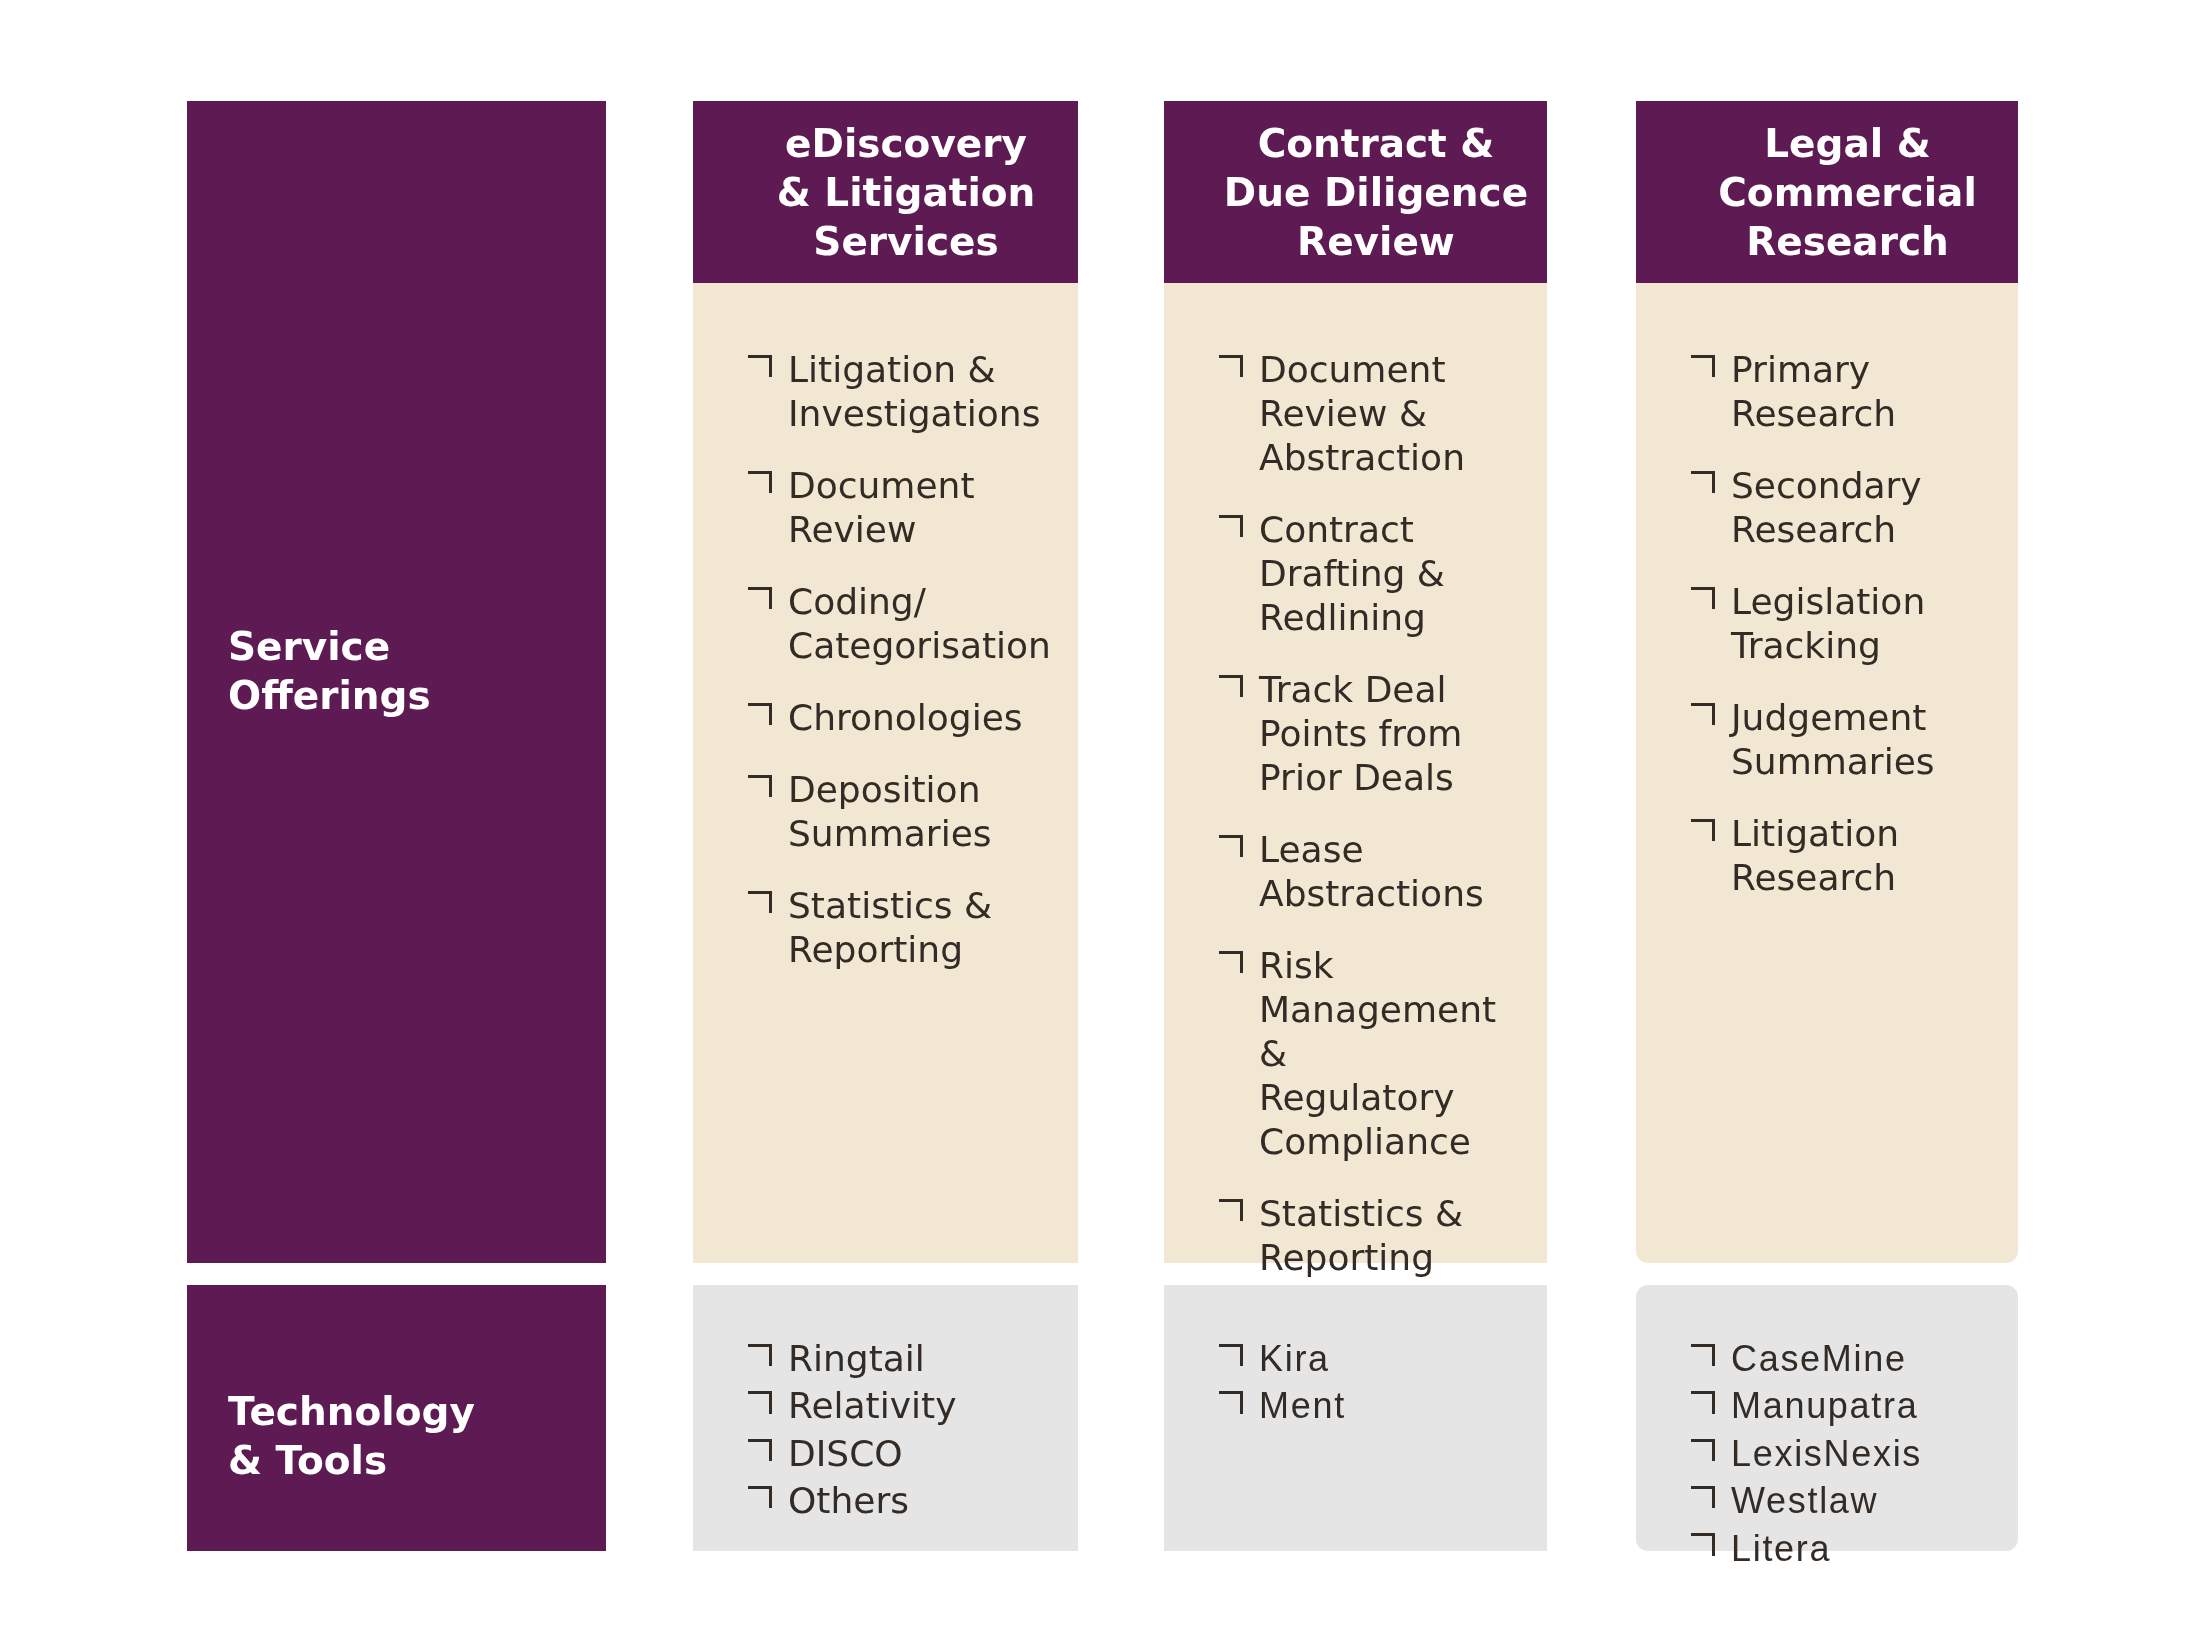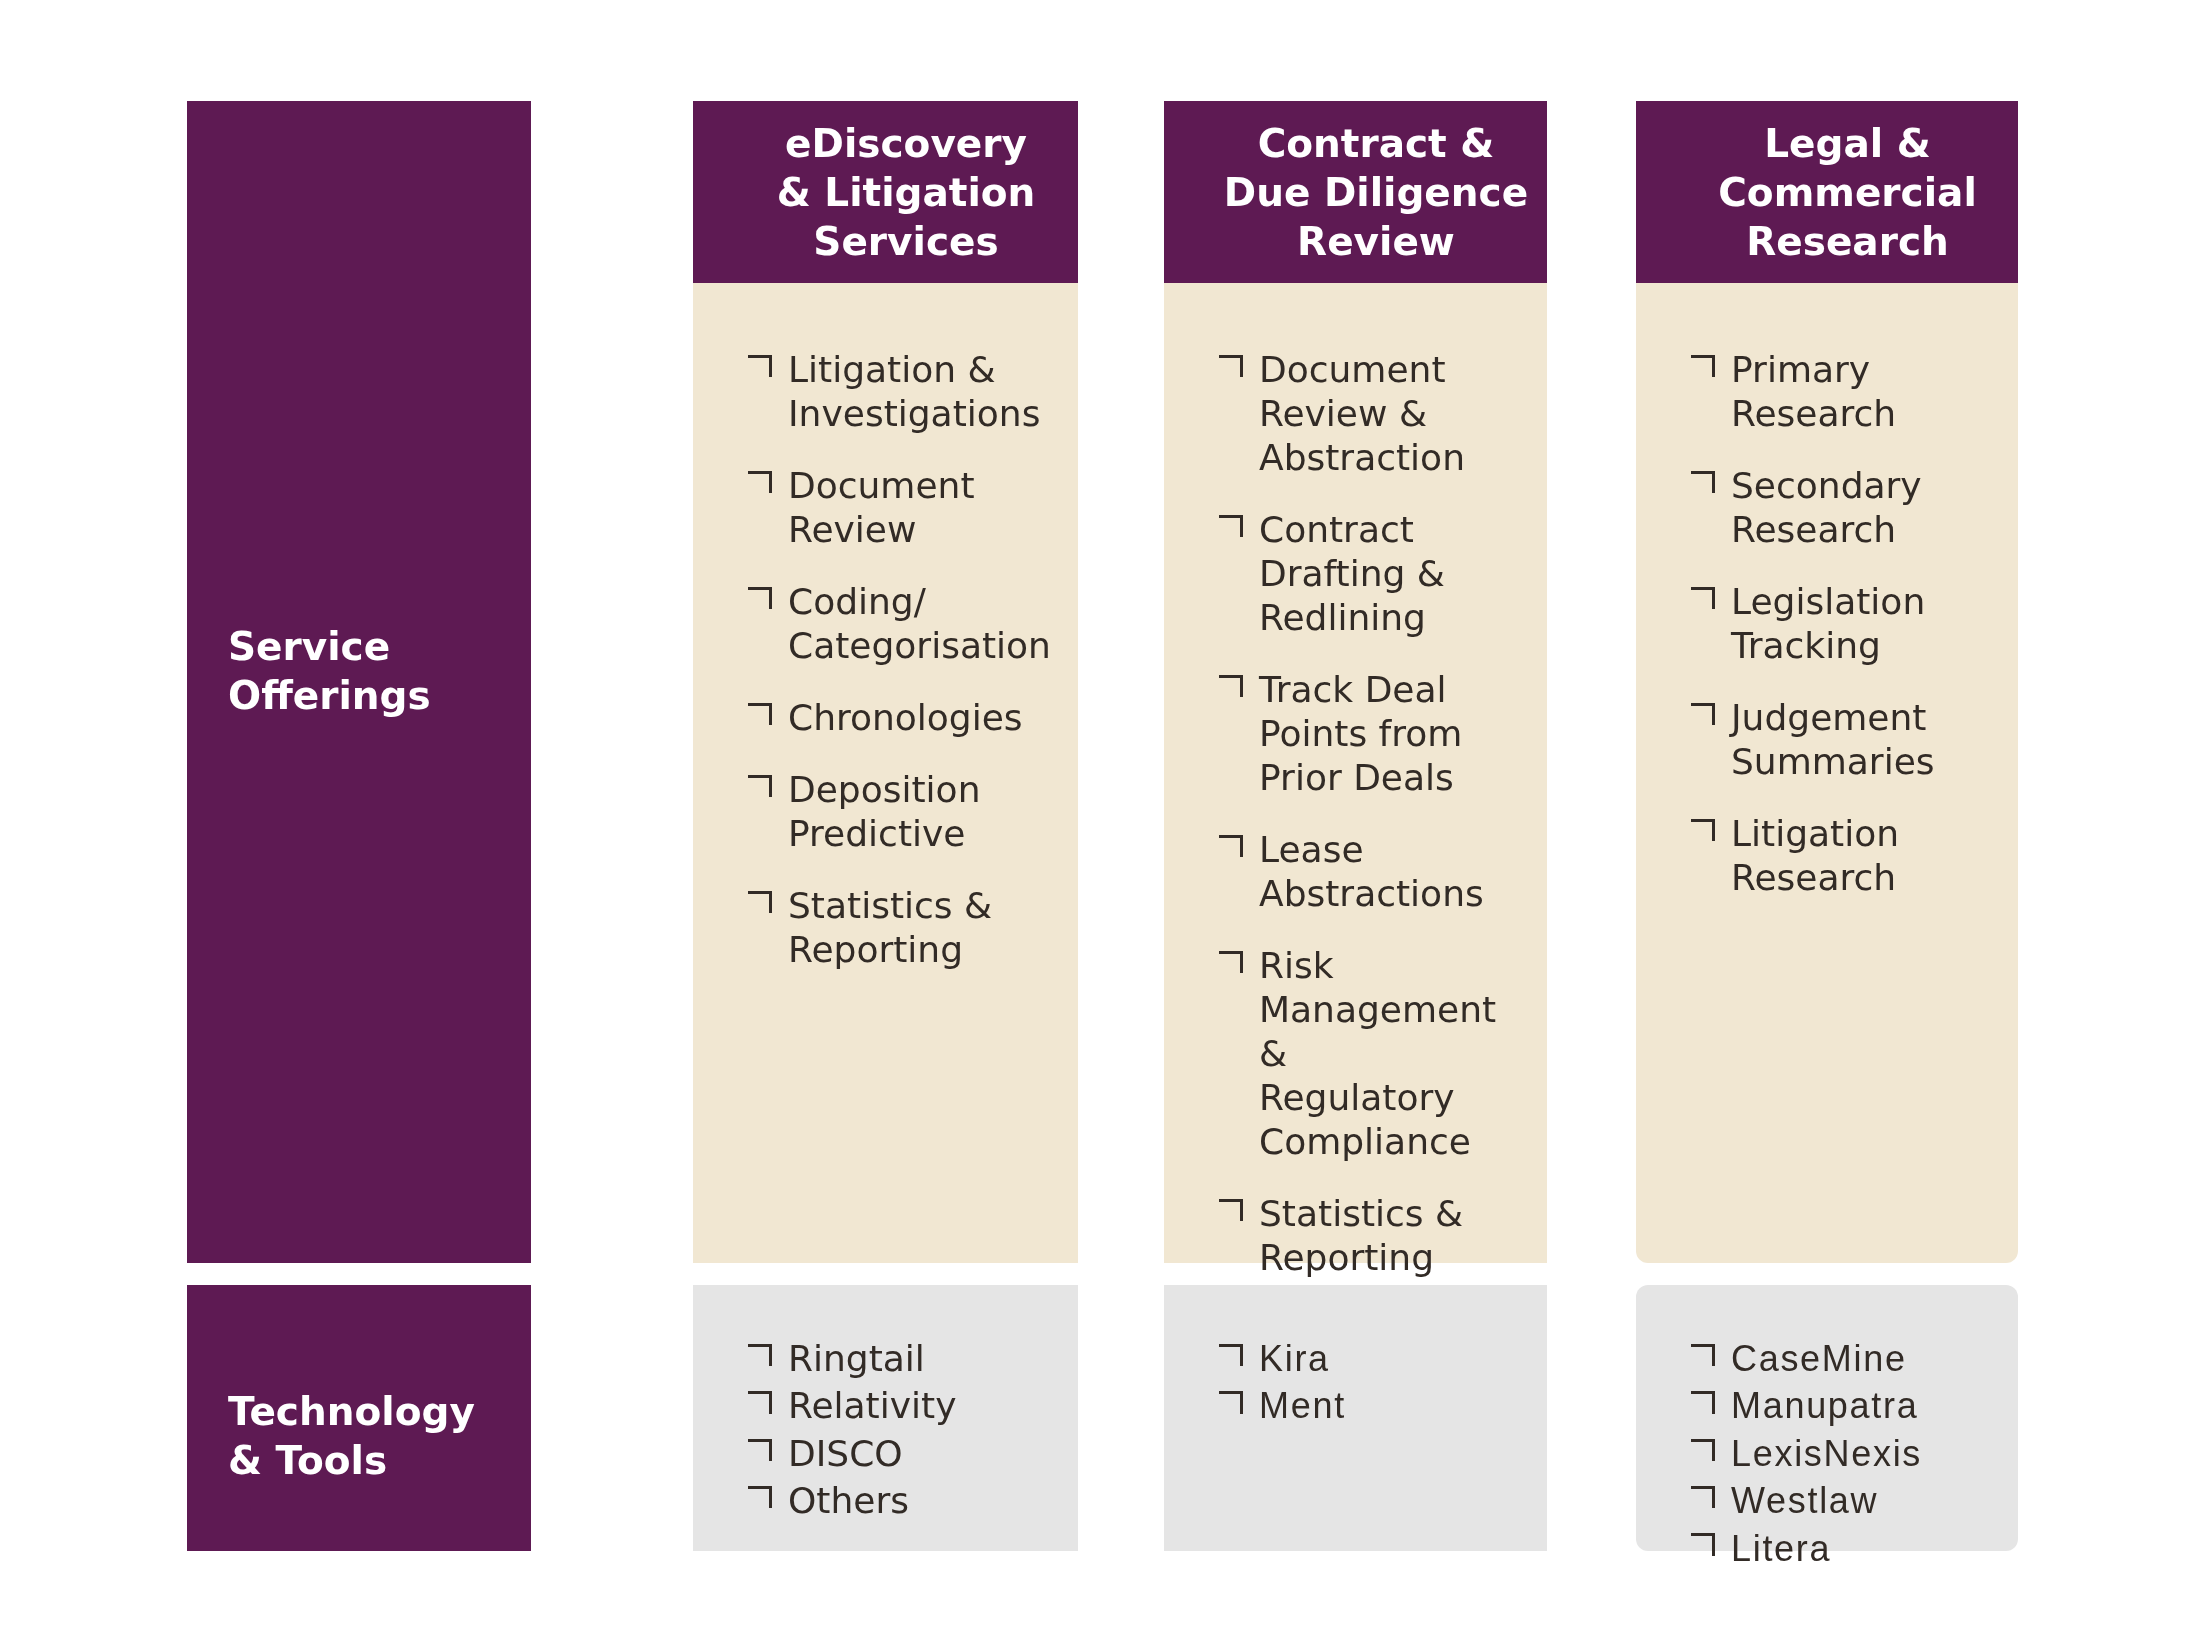--- a/index.html
+++ b/index.html
@@ -11,21 +11,21 @@
     position: relative;
     width: 2203px;
     height: 1651px;
     background: #ffffff;
     font-family: "DejaVu Sans", sans-serif;
     overflow: hidden;
   }
   .panel { position: absolute; }
 
   
-  .col-label { left: 187px; width: 344px; }
+  .col-label { left: 187px; width: 419px; }
   .col-a     { left: 693px; width: 385px; }
   .col-b     { left: 1164px; width: 383px; }
   .col-c     { left: 1636px; width: 382px; border-radius: 12px; }
 
   .row-services { top: 101px;  height: 1162px; }
   .row-tech     { top: 1285px; height: 266px; }
 
   .purple { background: #5E1A53; }
   .cream  { background: #e5e5e5; }
 
@@ -146,21 +146,21 @@
           <span class="bullet-cell">
               <span class="bullet-glyph"></span>
             </span>
           <span class="item-text">Chronologies</span>
         </li>
         <li>
           <span class="bullet-cell">
               <span class="bullet-glyph"></span>
             </span>
           <span class="item-text">Deposition
-Predictive</span>
+Summaries</span>
         </li>
         <li>
           <span class="bullet-cell">
               <span class="bullet-glyph"></span>
             </span>
           <span class="item-text">Statistics &amp;
 Reporting</span>
         </li>
       </ul>
     </div>

